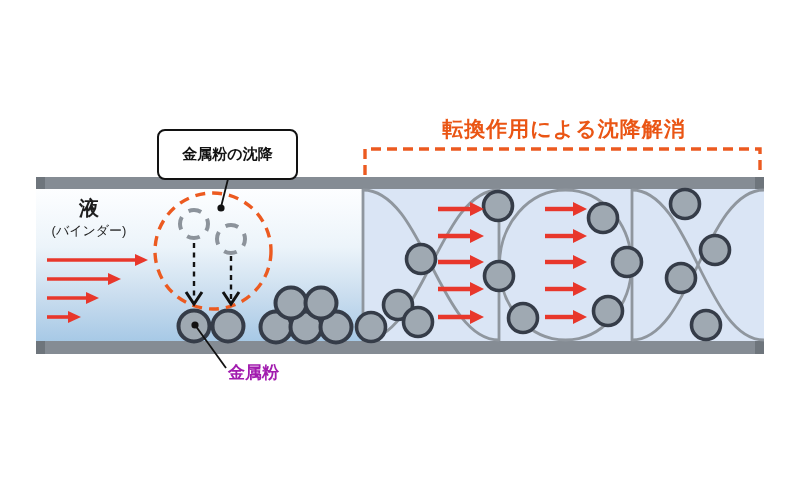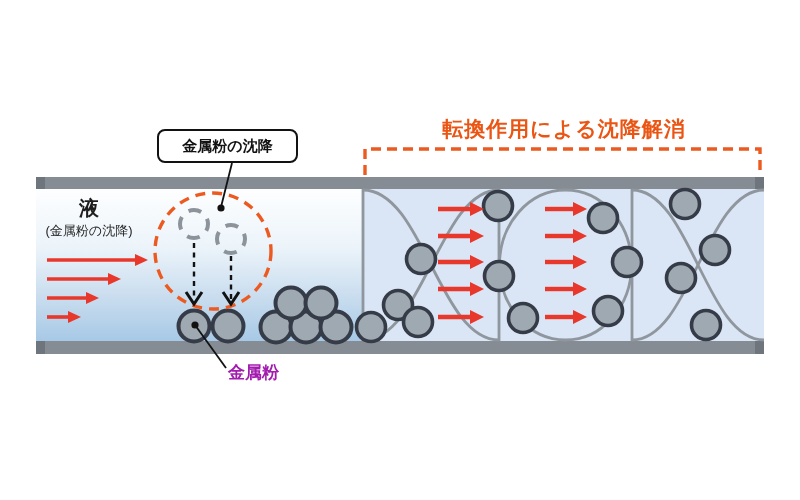--- a/index.html
+++ b/index.html
@@ -7,21 +7,21 @@
     position:relative;width:800px;height:500px;background:#ffffff;overflow:hidden;
     font-family:"Liberation Sans","DejaVu Sans",sans-serif;
   }
   .stage svg{position:absolute;left:0;top:0;}
   .overlay{position:absolute;white-space:nowrap;}
   .title{
     left:413px;top:115px;width:302px;text-align:center;
     font-size:21px;font-weight:bold;letter-spacing:1px;
   }
   .callout-box{
-    left:157px;top:129px;width:141px;height:34px;
+    left:157px;top:129px;width:141px;height:51px;
     background:#ffffff;border:2px solid #121212;border-radius:8px;
     display:flex;align-items:center;justify-content:center;
     font-size:15px;font-weight:600;color:#121212;box-sizing:border-box;
   }
   .liquid-label{
     left:36px;top:197px;width:106px;text-align:center;
     font-size:20px;font-weight:600;color:#1d1d1d;line-height:1.1;
   }
   .binder-label{
     left:36px;top:222px;width:106px;text-align:center;
@@ -144,16 +144,16 @@
       </g>
   </svg>
 
   <div class="overlay title" style="color: rgb(234, 85, 20);">転換作用による沈降解消</div>
 
   <div class="overlay callout-box">
     <span>金属粉の沈降</span>
   </div>
 
   <div class="overlay liquid-label">液</div>
-  <div class="overlay binder-label">(金属粉の沈降)</div>
+  <div class="overlay binder-label">(バインダー)</div>
   <div class="overlay powder-label">金属粉</div>
 
 </div>
 
 </body></html>

